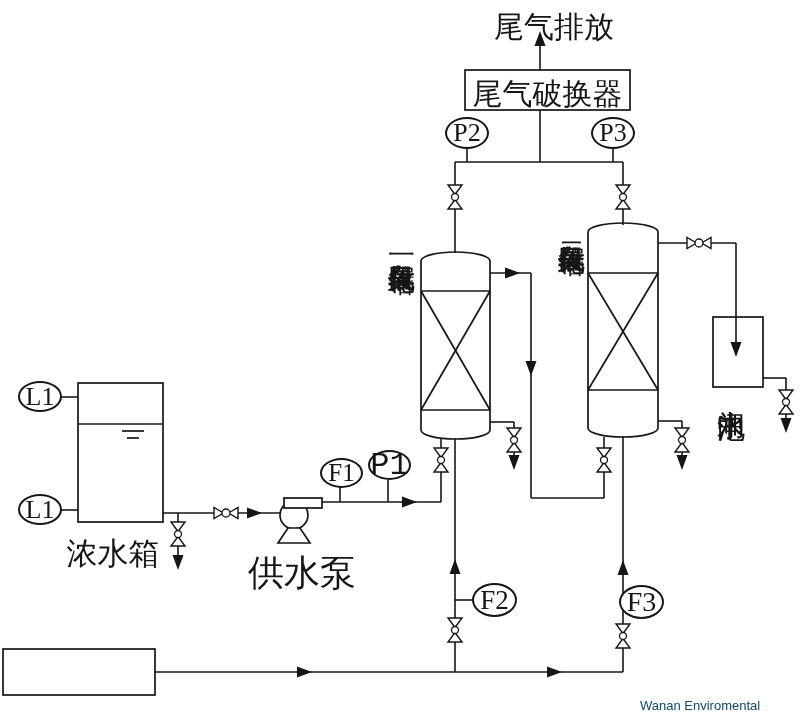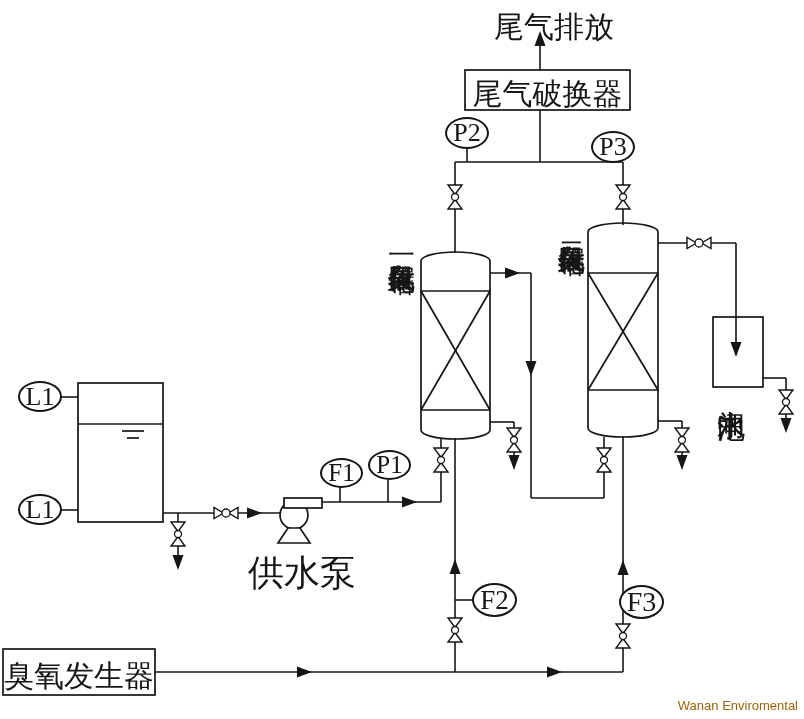--- a/index.html
+++ b/index.html
@@ -4,21 +4,21 @@
 <style>
   html,body{margin:0;padding:0;background:#fff;}
   #stage{position:relative;width:804px;height:719px;background:#fff;overflow:hidden;
          font-family:"Liberation Serif","DejaVu Serif",serif;color:#161616;}
   #pfd{position:absolute;left:0;top:0;}
   .lbl{position:absolute;white-space:nowrap;color:#161616;}
   .center{text-align:center;}
   .vert{writing-mode:vertical-rl;text-orientation:upright;line-height:1.02;letter-spacing:1px;}
   .inst{position:absolute;border:2px solid #161616;border-radius:50%;background:#fff;
         display:flex;align-items:center;justify-content:center;box-sizing:border-box;}
-  .watermark{font-family:"Liberation Sans","DejaVu Sans",sans-serif;color:#a16207;text-align:right;}
+  .watermark{font-family:"Liberation Sans","DejaVu Sans",sans-serif;color:#0c4a6e;text-align:left;}
 </style>
 </head>
 <body>
 
 <div id="stage">
 
 <svg id="pfd" width="804" height="719" viewBox="0 0 804 719">
 
   <g stroke="#161616" stroke-width="1.7" fill="#fff">
 
@@ -142,26 +142,26 @@
     <circle cx="294" cy="515" r="14"></circle>
     <rect x="284" y="498" width="38" height="10"></rect>
     <polygon points="278,543 310,543 300,528 288,528"></polygon>
   </g>
 </svg>
 
   <div class="lbl center" style="left:490px;top:7px;width:128px;font-size:30px;">尾气排放</div>
   <div class="lbl center" style="left:466px;top:74px;width:163px;font-size:30px;">尾气破换器</div>
   <div class="lbl vert" style="left:387px;top:241px;font-size:27px;">一段臭氧催化塔</div>
   <div class="lbl vert" style="left:557px;top:222px;font-size:27px;">二段臭氧催化塔</div>
+  <div class="lbl center" style="left:62px;top:533px;width:102px;font-size:31px;">浓水箱</div>
   <div class="lbl center" style="left:248px;top:549px;width:97px;font-size:36px;">供水泵</div>
-  <div class="lbl center" style="left:4px;top:656px;width:150px;font-size:30px;">臭氧发生器</div>
   <div class="lbl vert" style="left:716px;top:388px;font-size:28px;">中间水池</div>
   <div class="lbl watermark" style="left:640px;top:698px;width:158px;font-size:13px;">Wanan Enviromental</div>
 
   <div class="inst" style="left:445px;top:117px;width:44px;height:32px;font-size:26px;">P2</div>
-  <div class="inst" style="left:591px;top:117px;width:44px;height:32px;font-size:26px;margin-top:14px;">P3</div>
+  <div class="inst" style="left:591px;top:117px;width:44px;height:32px;font-size:26px;">P3</div>
   <div class="inst" style="left:18px;top:381px;width:44px;height:31px;font-size:26px;">L1</div>
   <div class="inst" style="left:18px;top:494px;width:44px;height:31px;font-size:26px;">L1</div>
   <div class="inst" style="left:320px;top:450px;width:43px;height:30px;font-size:25px;margin-top:8px;">F1</div>
-  <div class="inst" style="left:368px;top:450px;width:43px;height:30px;font-size:25px;">P1</div>
+  <div class="inst" style="left:368px;top:450px;width:43px;height:30px;font-size:32px;font-family:Liberation Mono, monospace;">P1</div>
   <div class="inst" style="left:472px;top:583px;width:45px;height:34px;font-size:27px;">F2</div>
   <div class="inst" style="left:619px;top:585px;width:45px;height:34px;font-size:28px;">F3</div>
 </div>
 
 </body></html>

